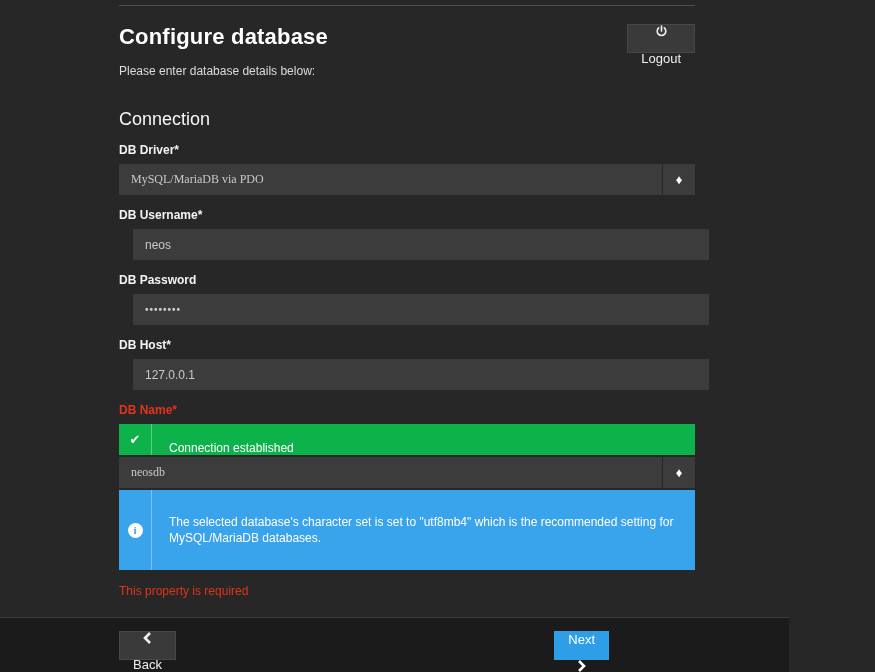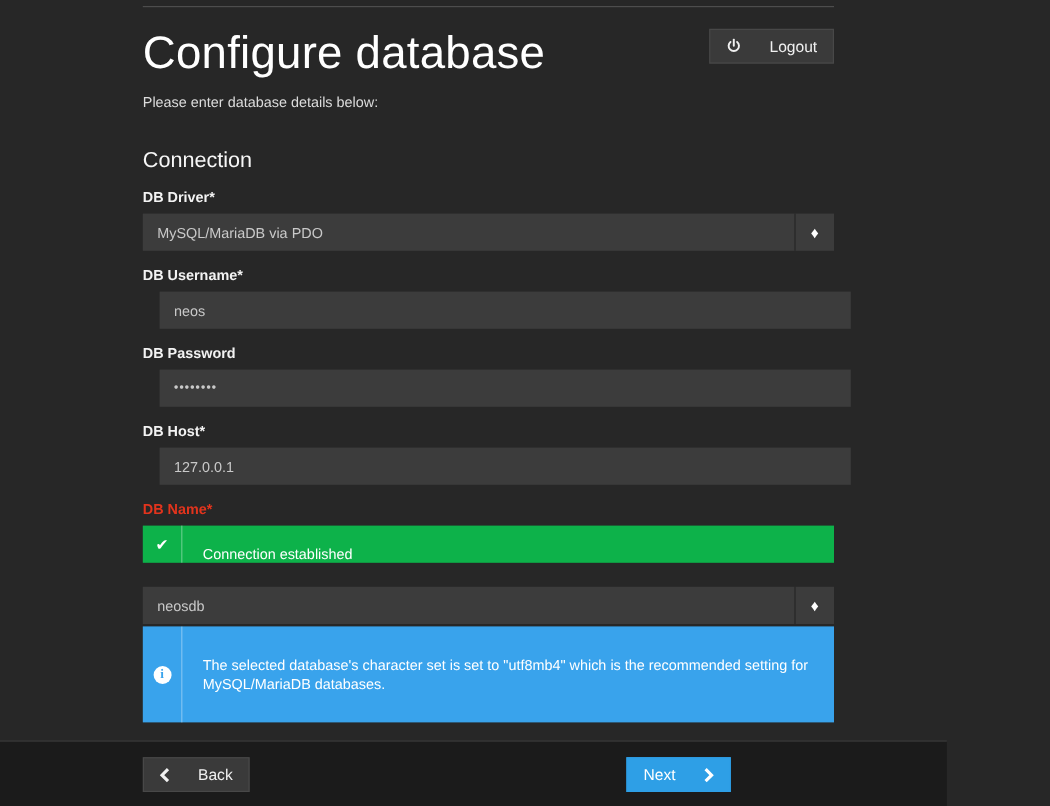--- a/index.html
+++ b/index.html
@@ -20,38 +20,39 @@
     border-top: 1px solid #4d4d4d;
     height: 0;
   }
   .header-row {
     display: flex;
     justify-content: space-between;
     align-items: flex-start;
     margin-top: 18px;
   }
   .page-title {
-    font-size: 38px;
-    font-weight: 400;
+    font-size: 22px;
+    font-weight: 700;
     color: #ffffff;
     letter-spacing: 0.2px;
   }
   .btn {
     display: inline-flex;
     align-items: center;
-    gap: 23px;
+    gap: 13px;
     background: #3a3a3a;
     border: 1px solid #484848;
     color: #f0f0f0;
     font-size: 13px;
     font-family: inherit;
     padding: 0 13px;
     height: 29px;
     cursor: pointer;
     white-space: nowrap;
+    flex-direction: column;
   }
   .subtitle {
     margin-top: 11px;
     font-size: 12px;
     color: #dcdcdc;
   }
   .section-heading {
     font-size: 18px;
     font-weight: 400;
     color: #f7f7f7;
@@ -83,20 +84,21 @@
   .password-input {
     font-size: 10px;
     letter-spacing: 1px;
     font-weight: bold;
   }
   .select-wrap {
     display: flex;
     height: 31px;
     background: #3c3c3c;
     cursor: pointer;
+    font-family: Liberation Serif, serif;
   }
   .select-value {
     flex: 1;
     display: flex;
     align-items: center;
     padding: 0 12px;
     font-size: 12px;
     color: #c9c9c9;
   }
   .select-arrow-cell {
@@ -176,21 +178,21 @@
   }
   .footer .btn-next {
     position: absolute;
     right: 180px;
     top: 13px;
     background: #2e9fe6;
     border: 1px solid #2e9fe6;
     color: #ffffff;
   }
   .icon-svg { display: block; }
-  .mt4 { margin-top: 20px; }
+  .mt4 { margin-top: 2px; }
 </style>
 </head>
 <body>
 
 <div class="content">
   <div class="top-rule"></div>
 
   <div class="header-row">
     <h1 class="page-title">Configure database</h1>
     <button class="btn">

